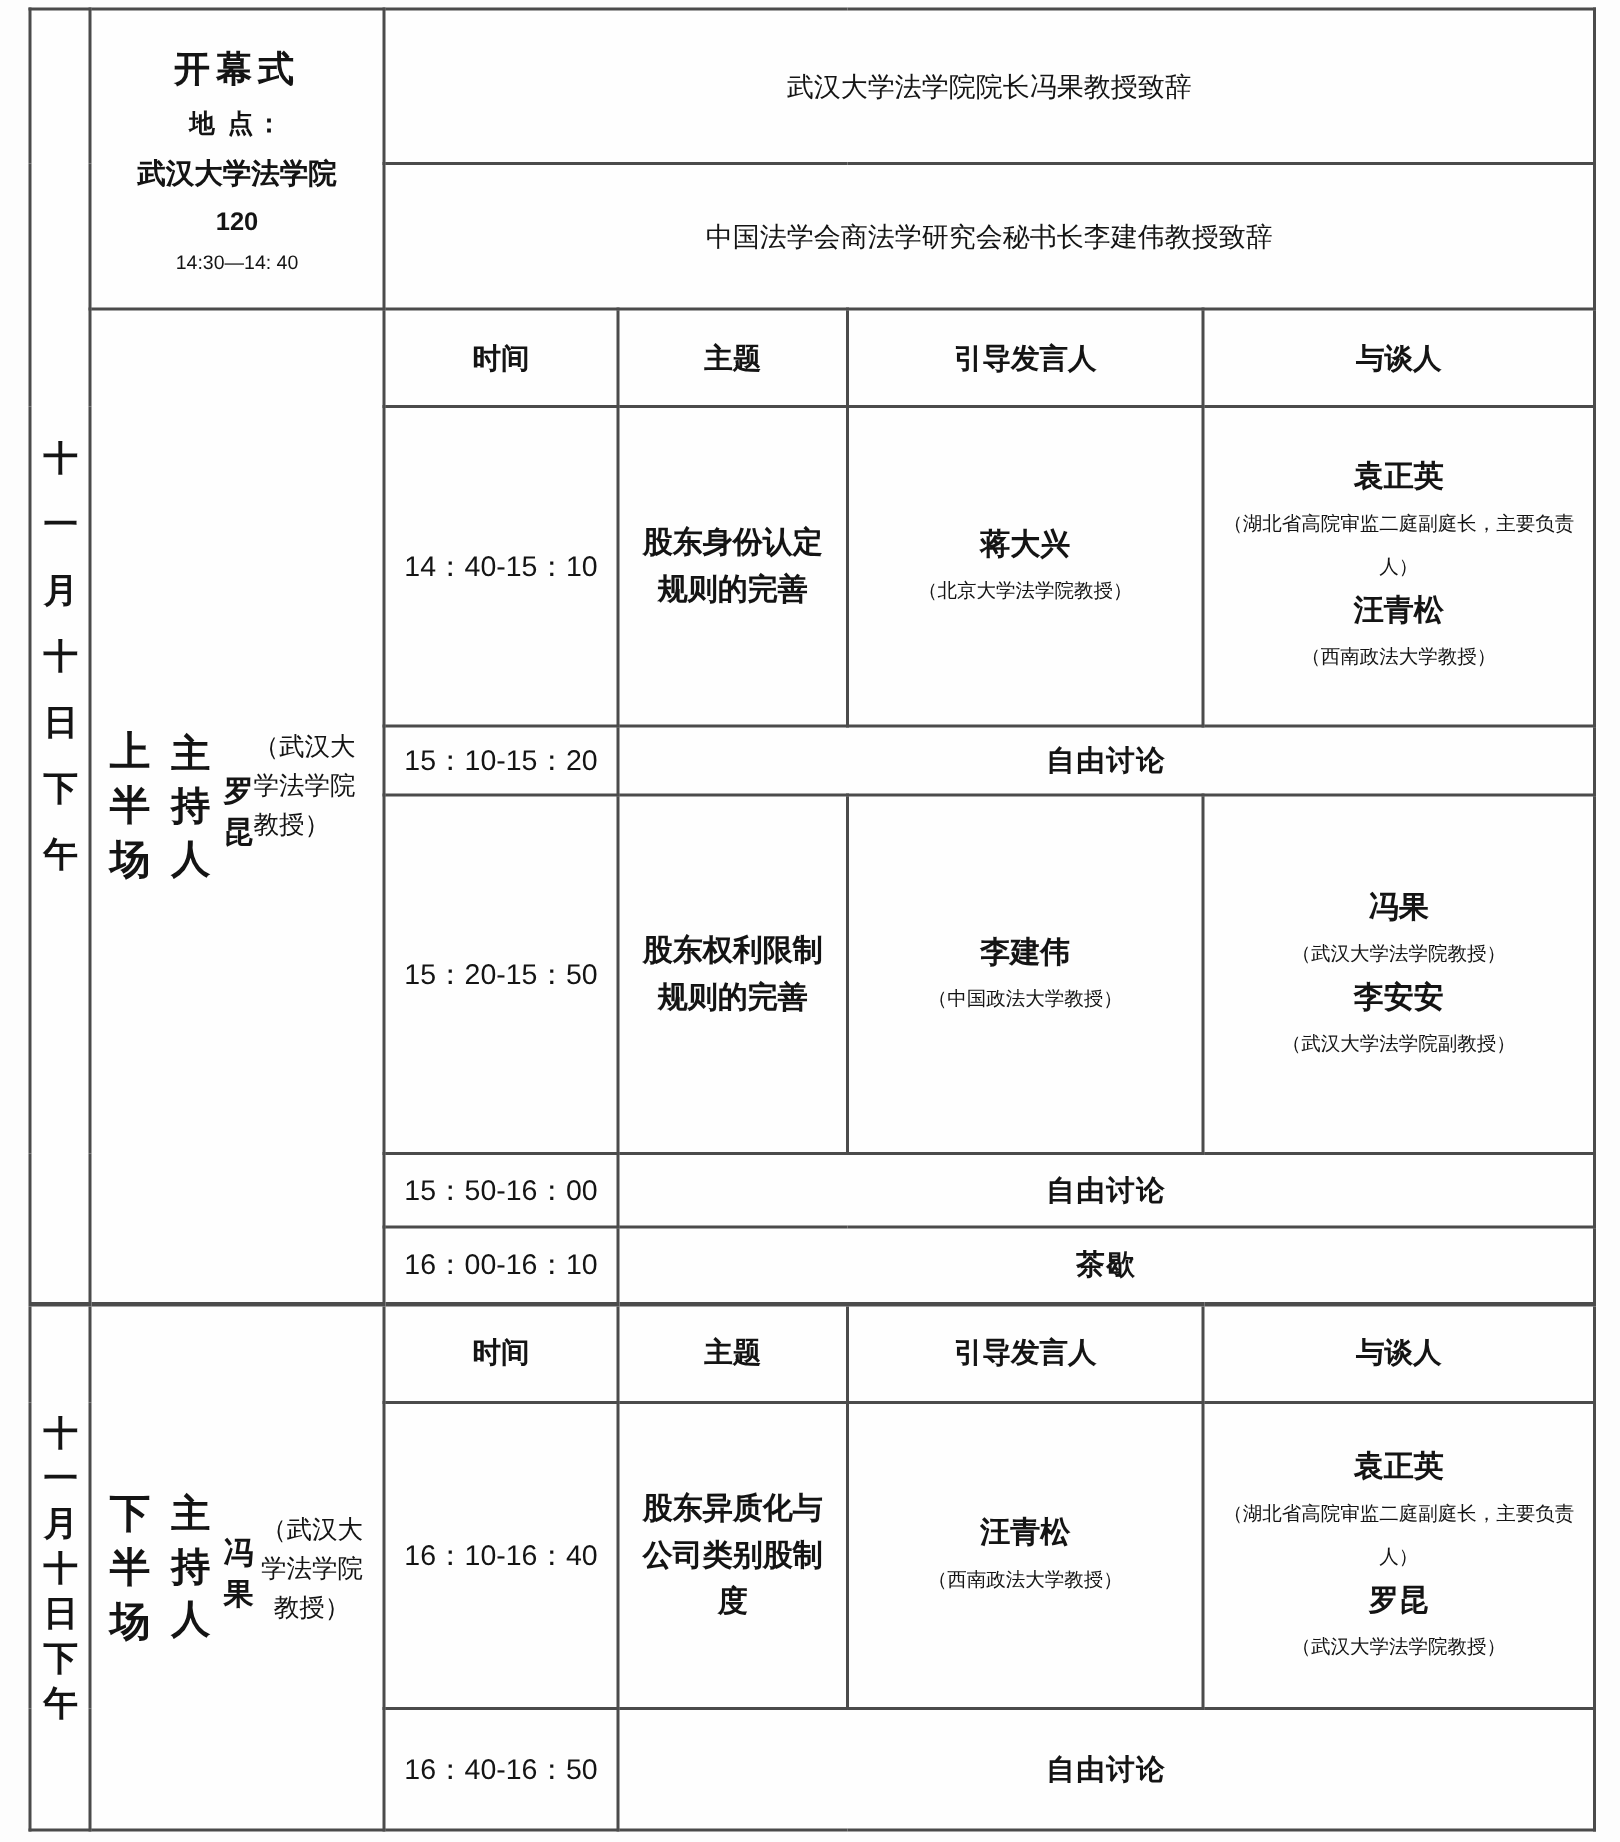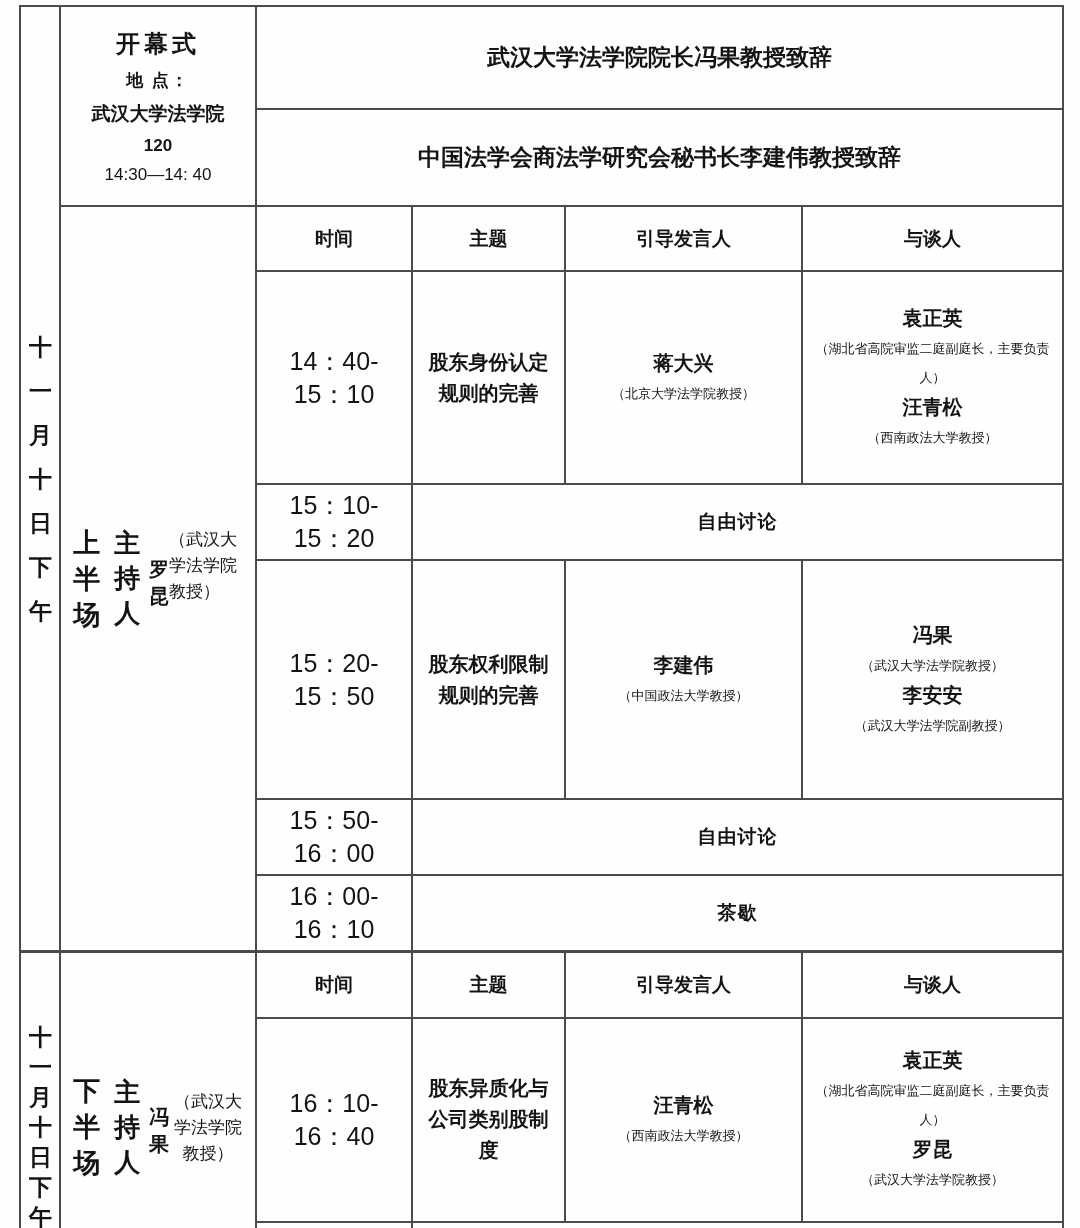--- a/index.html
+++ b/index.html
@@ -21,36 +21,36 @@
   td.date-cell{white-space:pre-line;font-size:23px;font-weight:700;padding:2px;}
   td.date-s1{line-height:44px;}
   td.date-s2{line-height:30px;}
   
   td.opening-cell{padding:6px 4px;}
   .opening-inner{display:flex;flex-direction:column;align-items:center;gap:9px;}
   .op-title{font-size:24px;font-weight:800;letter-spacing:4px;}
   .op-loc{font-size:17px;font-weight:700;letter-spacing:2px;}
   .op-venue{font-size:19px;font-weight:700;}
   .op-room{font-size:17px;font-weight:700;}
-  .op-time{font-size:17px;}
-  .speech-cell{font-size:23px;font-weight:bold;}
+  .op-time{font-size:13px;}
+  .speech-cell{font-size:18px;}
   
   td.host-cell{padding:10px 12px;}
   .host-inner{display:flex;justify-content:flex-end;align-items:center;height:100%;}
   .half-label{font-size:27px;font-weight:800;letter-spacing:6px;}
   .host-label{font-size:26px;font-weight:800;letter-spacing:5px;}
   .host-name{font-size:20px;font-weight:800;margin-top:8px;}
   .host-aff{font-size:17px;line-height:26px;margin-top:2px;}
   .host-aff.left{text-align:left;align-self:stretch;}
   .spacer-s1{height:108px;}
   .spacer-s2{height:66px;}
   
   td.hdr{font-size:19px;font-weight:700;}
   
-  td.time-cell{font-size:25px;margin-left:40px;}
+  td.time-cell{font-size:19px;margin-left:40px;}
   td.topic-cell{font-size:20px;font-weight:700;text-align:left;line-height:31px;padding-left:11px;padding-right:6px;margin-left:48px;}
   td.speaker-cell{padding:4px 10px;}
   .p-name{font-size:20px;font-weight:800;line-height:31px;}
   .p-aff{font-size:13px;line-height:29px;}
   td.span-cell{font-size:19px;font-weight:700;letter-spacing:1px;}
 </style>
 </head>
 <body>
 
 <table class="sched">

